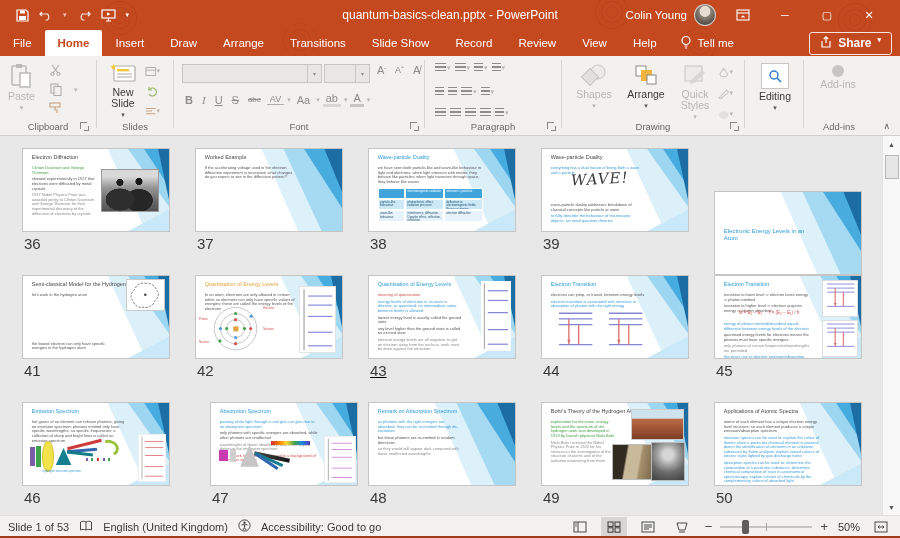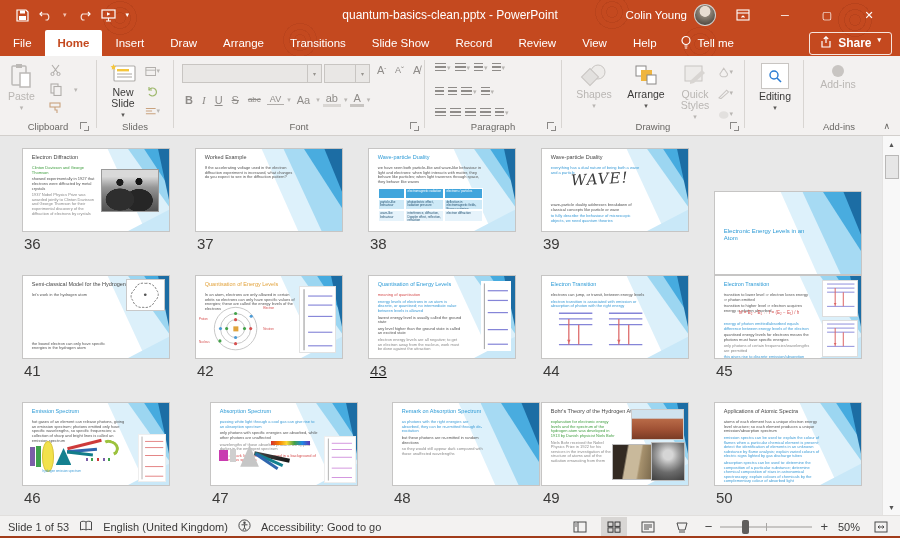--- a/index.html
+++ b/index.html
@@ -821,21 +821,21 @@
               <line x1="3" y1="2" x2="3" y2="56" stroke="#9a9a9a" stroke-width="0.8"></line>
               <line x1="6" y1="8" x2="24" y2="8" stroke="#c77ad6" stroke-width="1"></line>
               <line x1="6" y1="16" x2="24" y2="16" stroke="#c77ad6" stroke-width="1"></line>
               <line x1="6" y1="26" x2="24" y2="26" stroke="#c77ad6" stroke-width="1"></line>
               <line x1="6" y1="40" x2="24" y2="40" stroke="#c77ad6" stroke-width="1"></line>
               <line x1="6" y1="52" x2="24" y2="52" stroke="#c77ad6" stroke-width="1"></line>
             </svg></div>
         </div>
         <div class="snum">47</div>
       </div>
-      <div class="cell" style="left: 368px; top: 266px; margin-left: 24px;">
+      <div class="cell" style="left: 368px; top: 266px;">
         <div class="thumb">
           <div class="deco big">
             <div class="d1"></div>
             <div class="d2"></div>
             <div class="d3"></div>
             <div class="d4"></div>
           </div>
           <div class="st blue">Remark on Absorption Spectrum</div>
           <div class="sc" style="width: 58%;">
             <div class="tl blue">as photons with the right energies are absorbed, they can be re-emitted through de-excitation</div>

